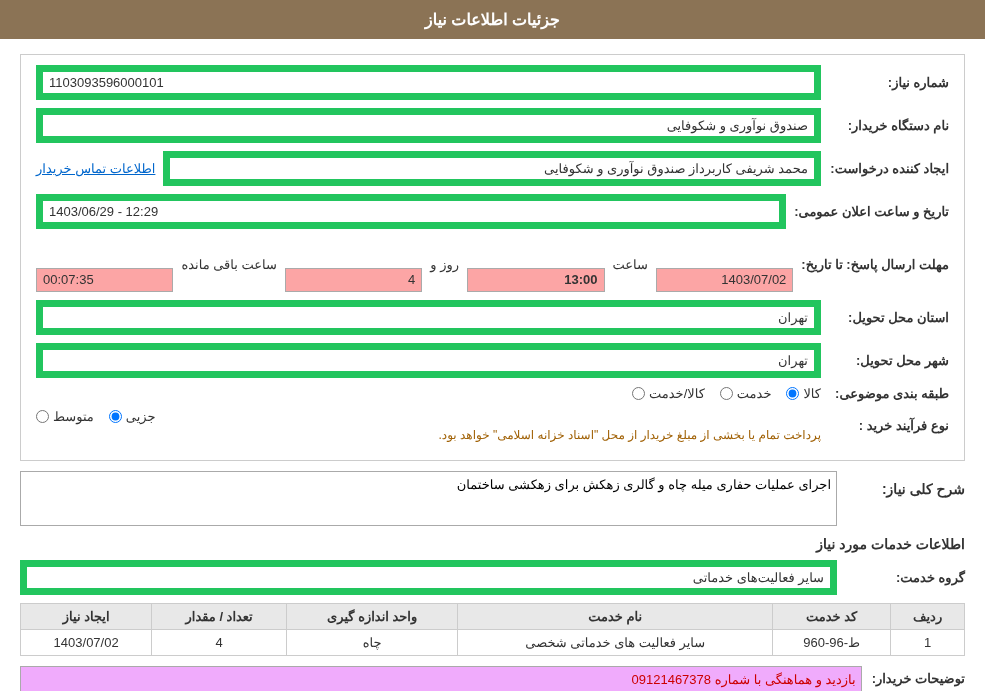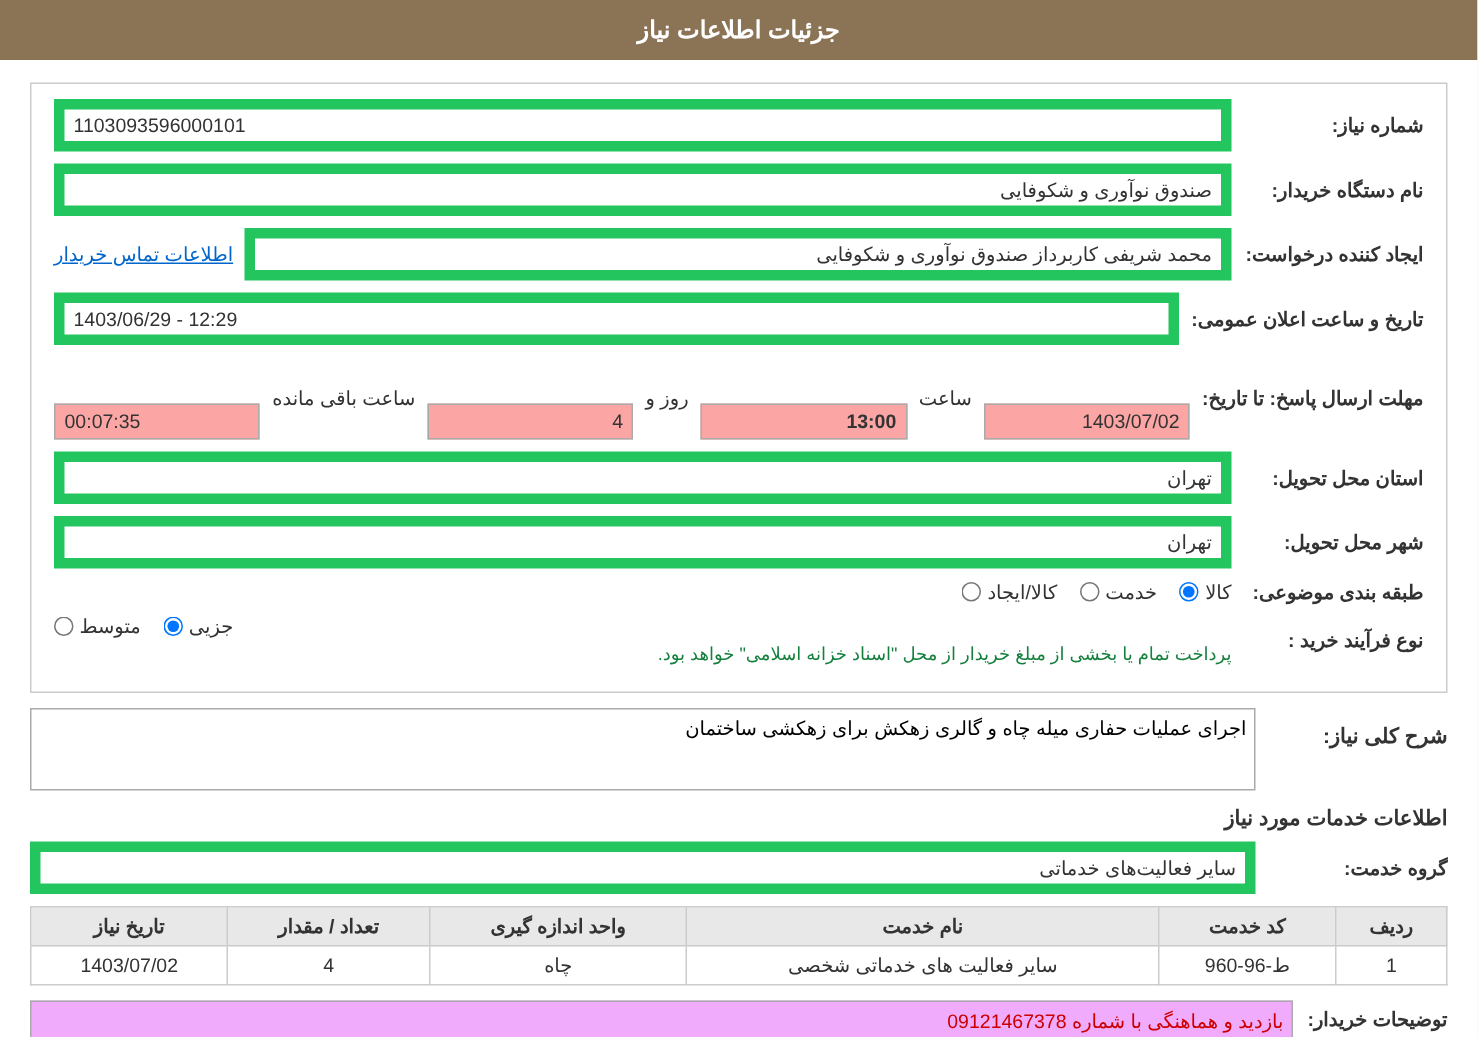--- a/index.html
+++ b/index.html
@@ -75,21 +75,21 @@
       gap: 15px;
       align-items: center;
       flex-direction: row-reverse;
     }
     .radio-item {
       display: flex;
       align-items: center;
       gap: 4px;
     }
     .process-note {
-      color: #15803d;
+      color: #a16207;
       font-size: 12px;
       margin-top: 4px;
     }
     .section-title {
       font-weight: bold;
       font-size: 14px;
       margin-bottom: 8px;
       margin-top: 10px;
       color: #333;
     }
@@ -212,21 +212,21 @@
 
       <div class="form-row">
         <span class="field-label">شهر محل تحویل:</span>
         <div class="field-value wide">تهران</div>
       </div>
 
       <div class="form-row">
         <span class="field-label">طبقه بندی موضوعی:</span>
         <div class="radio-group">
           <div class="radio-item">
-            <span>کالا/ایجاد</span>
+            <span>کالا/خدمت</span>
             <input type="radio" name="category" style="">
           </div>
           <div class="radio-item">
             <span>خدمت</span>
             <input type="radio" name="category" style="">
           </div>
           <div class="radio-item">
             <span>کالا</span>
             <input type="radio" name="category" checked="" style="">
           </div>
@@ -264,21 +264,21 @@
     </div>
 
     <table class="services-table">
       <thead>
         <tr>
           <th>ردیف</th>
           <th>کد خدمت</th>
           <th>نام خدمت</th>
           <th>واحد اندازه گیری</th>
           <th>تعداد / مقدار</th>
-          <th>تاریخ نیاز</th>
+          <th>ایجاد نیاز</th>
         </tr>
       </thead>
       <tbody>
         <tr>
           <td>1</td>
           <td>ط-96-960</td>
           <td>سایر فعالیت های خدماتی شخصی</td>
           <td>چاه</td>
           <td>4</td>
           <td>1403/07/02</td>

